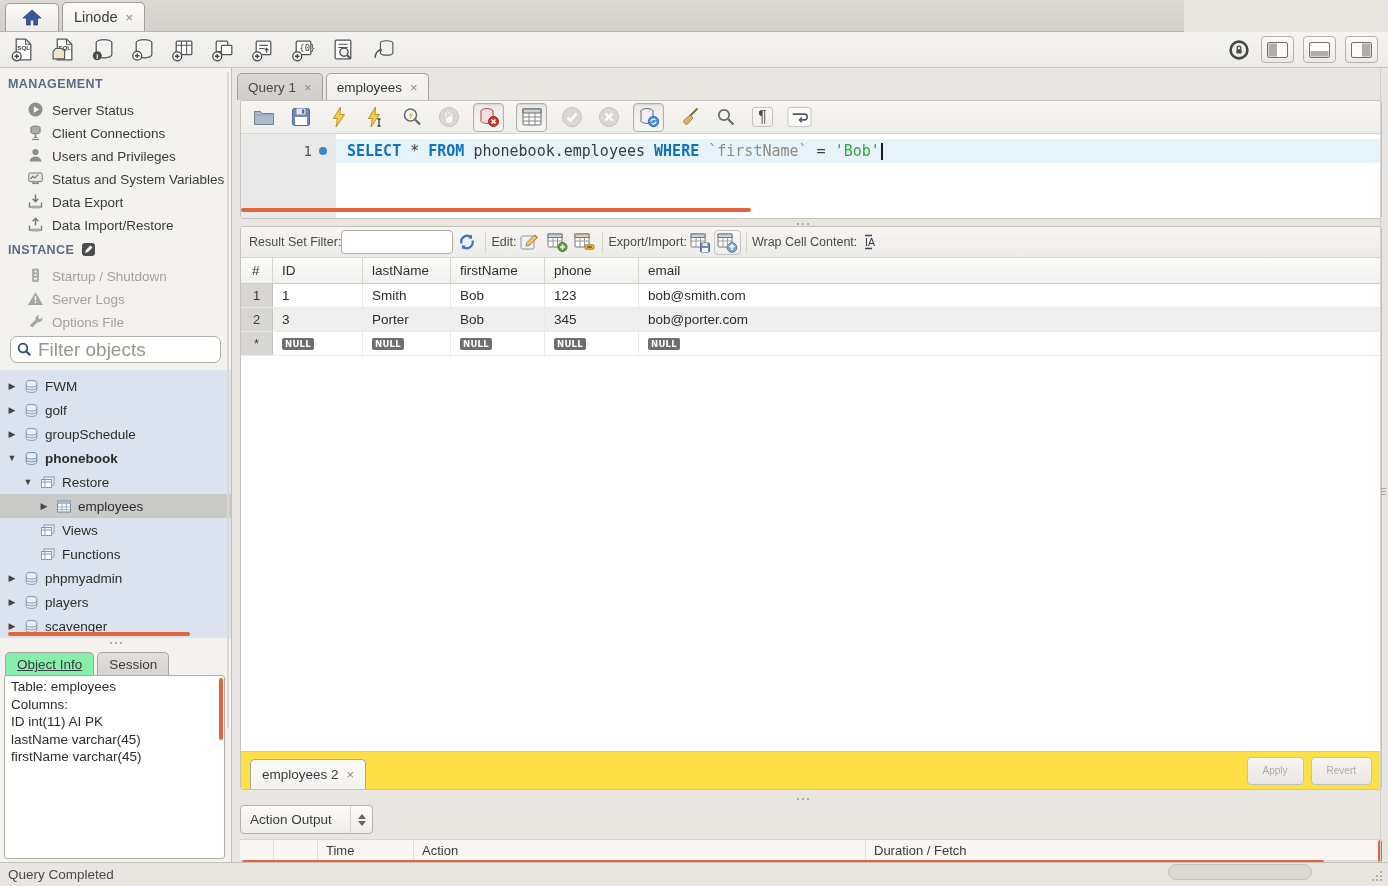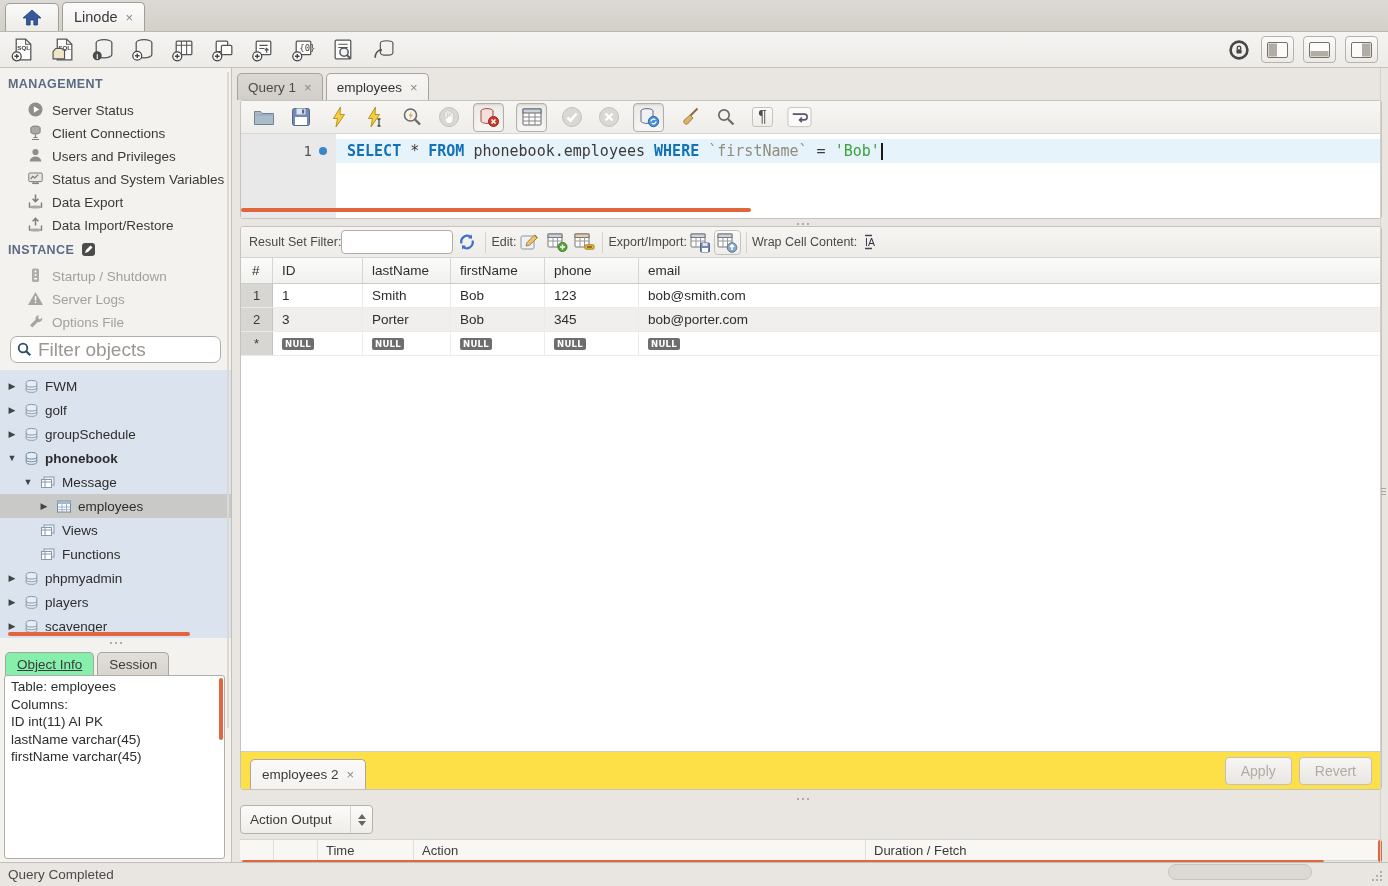--- a/index.html
+++ b/index.html
@@ -2,21 +2,21 @@
 <html><head>
 <meta charset="utf-8">
 <style>
   *{box-sizing:border-box;margin:0;padding:0;}
   html,body{width:1388px;height:886px;}
   body{position:relative;overflow:hidden;background:#e9e6e2;color:#3b3b3b;
        font-family:"Liberation Sans",sans-serif;font-size:13px;}
   .abs{position:absolute;}
 
   
-  .tabbar{left:0;top:0;width:1388px;height:32px;background:linear-gradient(#ddd9d4,#d3cfc9);
+  .tabbar{left:0;top:0;width:1184px;height:32px;background:linear-gradient(#ddd9d4,#d3cfc9);
           border-bottom:1px solid #b9b5af;display:flex;align-items:flex-end;padding-left:5px;gap:3px;}
   .tab-home{width:54px;height:28px;background:linear-gradient(#fafaf9,#ecebe7);border:1px solid #a19d97;
             border-bottom:none;border-radius:5px 5px 0 0;display:flex;align-items:center;justify-content:center;}
   .tab-conn{height:29px;background:linear-gradient(#fcfbfa,#f1f0ed);border:1px solid #a19d97;border-bottom:none;
             border-radius:5px 5px 0 0;display:flex;align-items:center;gap:8px;padding:0 11px;font-size:14.5px;color:#3a3a3a;}
   .xclose{color:#8c8883;font-size:13px;}
 
   
   .main-toolbar{left:0;top:32px;width:1388px;height:36px;background:linear-gradient(#f5f4f2,#ecebe7);
                 border-bottom:1px solid #c7c3bd;display:flex;align-items:center;padding:0 10px;}
@@ -106,21 +106,21 @@
   .null-badge{background:#6e6e6e;color:#fff;font-size:8.5px;font-weight:bold;padding:1px 3px;border-radius:2px;
               letter-spacing:.3px;font-family:"DejaVu Sans",sans-serif;}
 
   .rs-footer{height:38px;background:#fde047;border-top:1px solid #cfcbc6;display:flex;align-items:center;
              padding:0 9px;flex:0 0 auto;margin-top:48px;}
   .rtab{height:30px;margin-top:7px;border:1px solid #aaa6a0;border-bottom:none;border-radius:5px 5px 0 0;
         background:linear-gradient(#fbfaf9,#f3f2ef);display:flex;align-items:center;gap:8px;padding:0 11px;
         font-size:13.5px;color:#3a3a3a;align-self:flex-end;}
   .footer-btns{margin-left:auto;display:flex;gap:7px;}
   .btn{height:28px;padding:0 15px;border:1px solid #c3bfb9;border-radius:4px;
-       background:linear-gradient(#f7f6f4,#e9e6e2);color:#afaba5;font-size:14px;display:flex;align-items:center;}
+       background:linear-gradient(#f7f6f4,#e9e6e2);color:#afaba5;font-size:10px;display:flex;align-items:center;}
 
   .action{left:8px;top:737px;width:1142px;height:57px;}
   .ao-select{width:133px;height:29px;border:1px solid #b5b1ab;border-radius:4px;
              background:linear-gradient(#fcfbfa,#efede9);display:flex;align-items:center;padding:0 0 0 9px;
              font-size:13.5px;color:#3a3a3a;}
   .ao-arrows{margin-left:auto;height:100%;display:flex;flex-direction:column;justify-content:center;
              align-items:center;border-left:1px solid #d6d2cc;width:22px;gap:2px;}
   .tri-up{width:0;height:0;border-left:4px solid transparent;border-right:4px solid transparent;border-bottom:5px solid #6a6661;}
   .tri-dn{width:0;height:0;border-left:4px solid transparent;border-right:4px solid transparent;border-top:5px solid #6a6661;}
   .ao-header{margin-top:5px;height:22px;background:#f8f7f4;border-top:1px solid #d8d4cf;border-bottom:1px solid #d8d4cf;
@@ -434,21 +434,21 @@
     </div>
     <div class="tree-row ind2">
       <span class="tw">▼</span>
       <span class="icn">
           <svg width="16" height="15" viewBox="0 0 16 15">
             <rect x="4" y="2" width="10" height="8" fill="#eef2f7" stroke="#8799ad"></rect>
             <rect x="1.5" y="4.5" width="10" height="8" fill="#fff" stroke="#8799ad"></rect>
             <path d="M1.5 7h10M5 4.5v8" stroke="#8799ad"></path>
           </svg>
         </span>
-      <span>Message</span>
+      <span>Restore</span>
     </div>
     <div class="tree-row ind3 sel">
       <span class="tw">▶</span>
       <span class="icn">
           <svg width="16" height="15" viewBox="0 0 16 15">
             <rect x="1.5" y="2" width="13" height="11" fill="#fff" stroke="#6d89a8"></rect>
             <rect x="1.5" y="2" width="13" height="3" fill="#a4b8cf"></rect>
             <path d="M1.5 8h13M1.5 10.7h13M6 5v8M10.5 5v8" stroke="#9db0c4"></path>
           </svg>
         </span>

